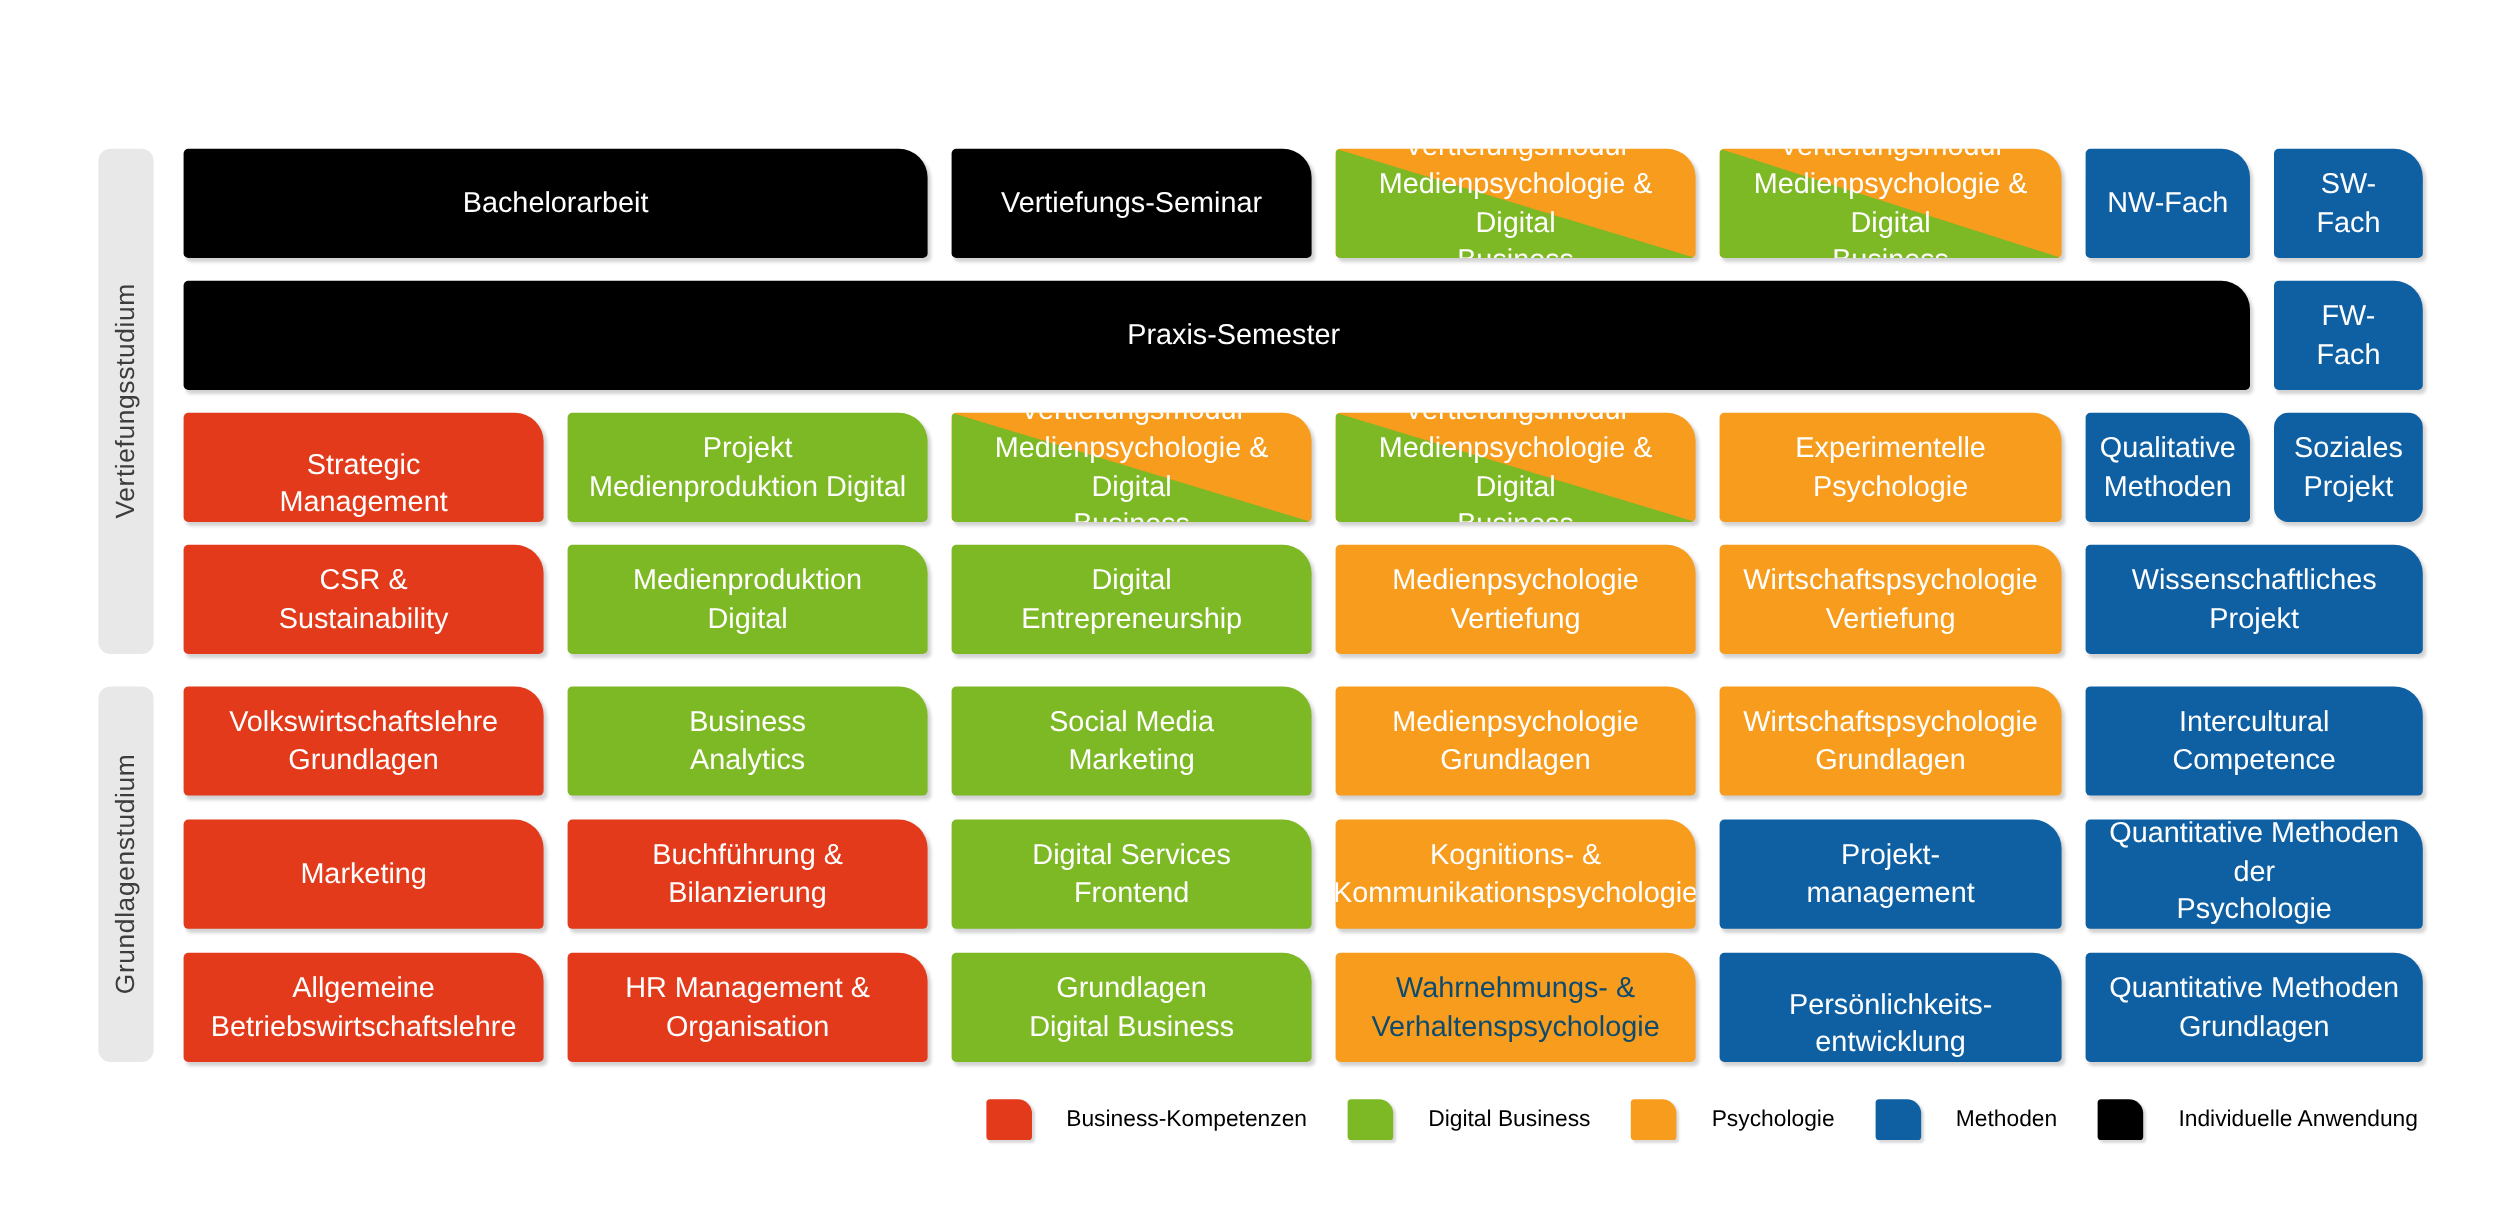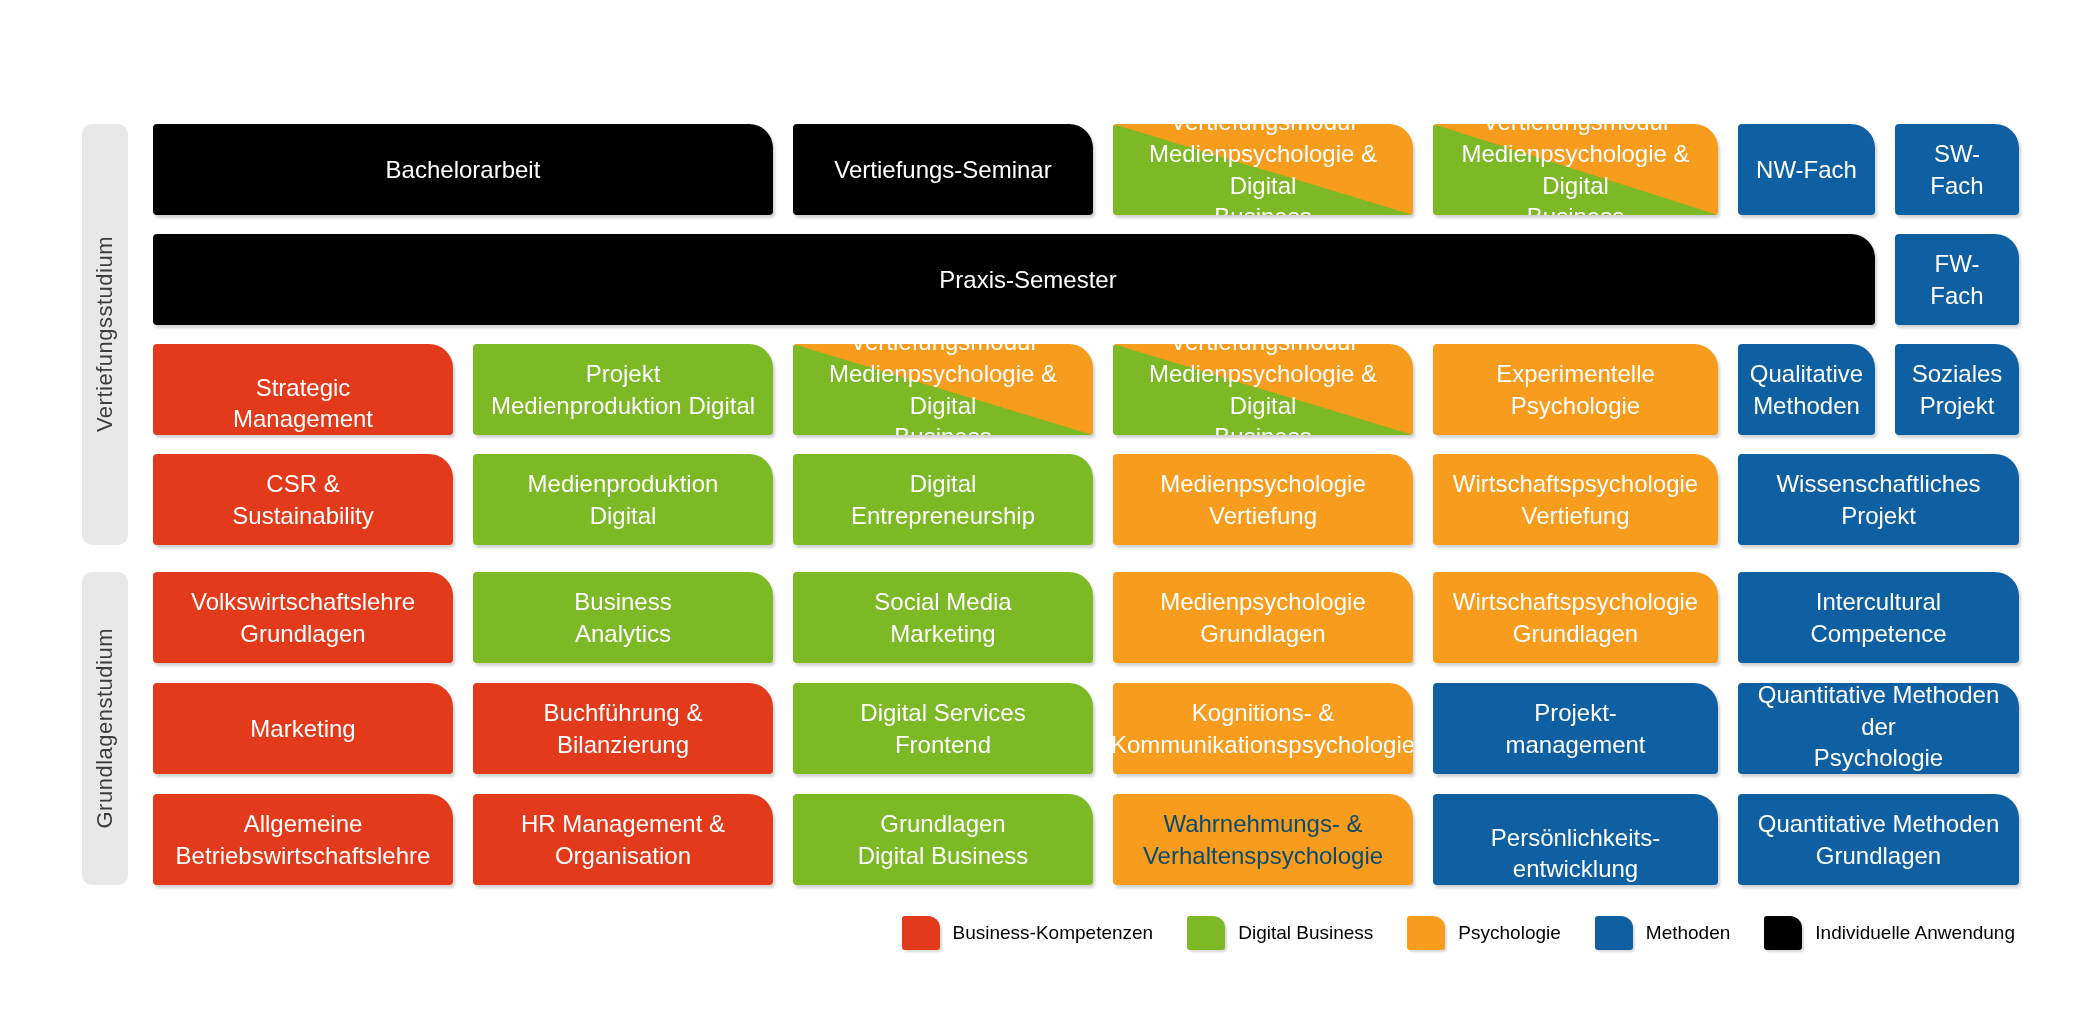--- a/index.html
+++ b/index.html
@@ -62,21 +62,21 @@
   .c4 { grid-column: 4; } .c5 { grid-column: 5; } .c6 { grid-column: 6; } .c7 { grid-column: 7; }
   .c1-2 { grid-column: 1 / 3; }
   .c1-6 { grid-column: 1 / 7; padding-left: 28px; }
   .c6-7 { grid-column: 6 / 8; }
 
   
   .legend {
     position: absolute; top: 916px; right: 69px;
     display: flex; align-items: center; gap: 34px;
   }
-  .legend-item { display: flex; align-items: center; gap: 13px; }
+  .legend-item { display: flex; align-items: center; gap: 29px; }
   .swatch {
     width: 38px; height: 34px;
     border-radius: 3px 12px 3px 3px;
     box-shadow: 2px 2px 2px rgba(0,0,0,0.15);
   }
   .legend-label { font-size: 19px; color: #000000; }
 </style>
 </head>
 <body>
 
@@ -140,21 +140,21 @@
 Business</span>
       </div>
     <div class="cell r3 c5" style="background: rgb(247, 156, 28); color: rgb(255, 255, 255);">
         <span class="cell-label">Experimentelle
 Psychologie</span>
       </div>
     <div class="cell r3 c6" style="background: rgb(15, 96, 163); color: rgb(255, 255, 255);">
         <span class="cell-label">Qualitative
 Methoden</span>
       </div>
-    <div class="cell r3 c7" style="background: rgb(15, 96, 163); color: rgb(255, 255, 255);">
+    <div class="cell r3 c7" style="background: rgb(15, 96, 163); color: rgb(255, 255, 255); border-radius: 12px;">
         <span class="cell-label">Soziales
 Projekt</span>
       </div>
 
     <div class="cell r4 c1" style="background: rgb(226, 58, 27); color: rgb(255, 255, 255);">
         <span class="cell-label">CSR &amp;
 Sustainability</span>
       </div>
     <div class="cell r4 c2" style="background: rgb(125, 184, 37); color: rgb(255, 255, 255);">
         <span class="cell-label">Medienproduktion

